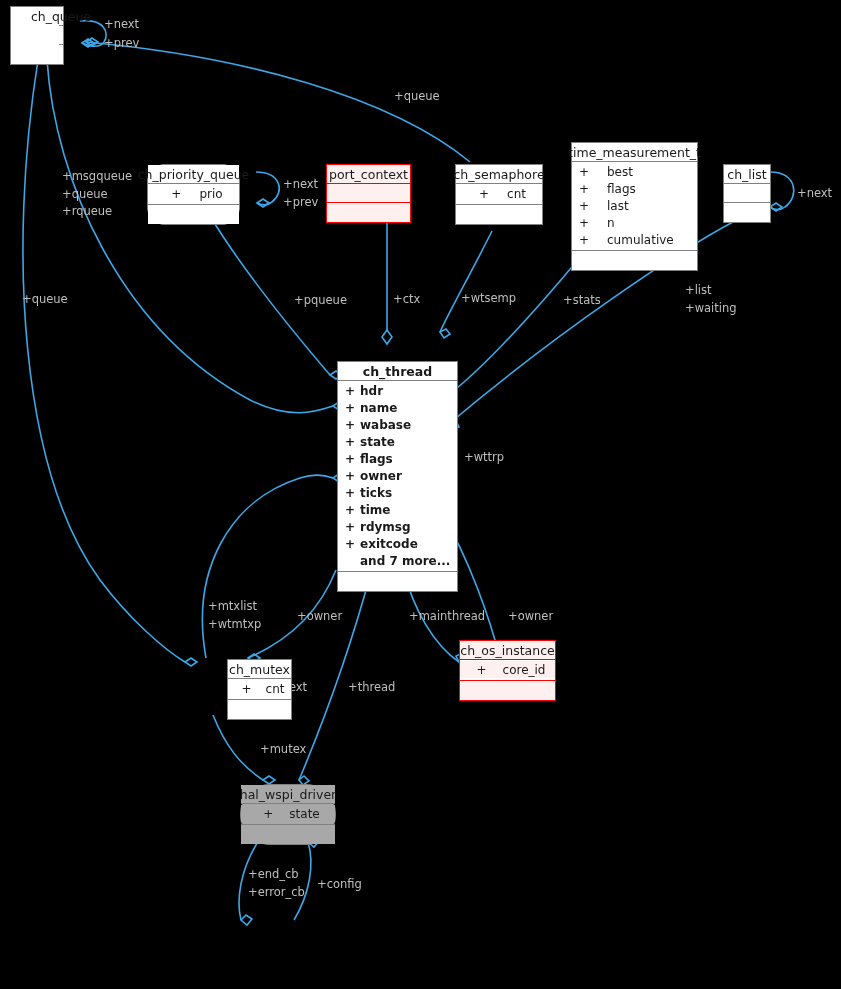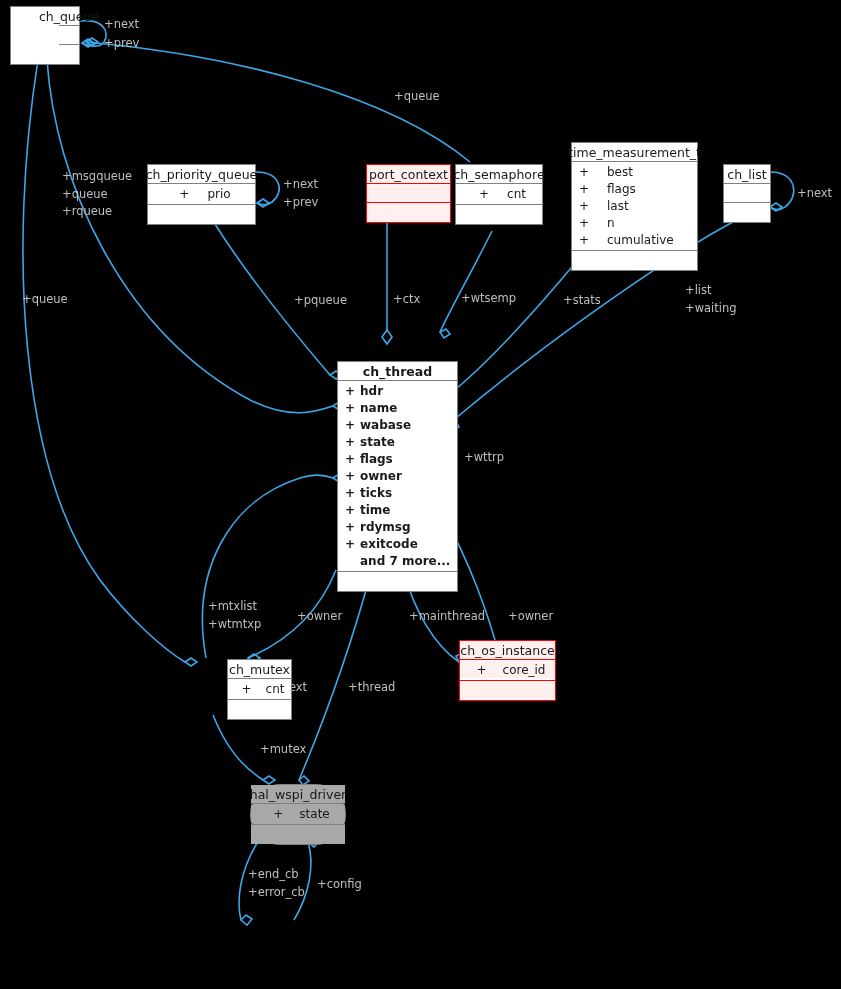--- a/index.html
+++ b/index.html
@@ -198,39 +198,39 @@
     <text class="edge-label" x="409" y="616">+mainthread</text>
     <text class="edge-label" x="508" y="616">+owner</text>
     <text class="edge-label" x="272" y="687">+next</text>
     <text class="edge-label" x="348" y="687">+thread</text>
     <text class="edge-label" x="260" y="749">+mutex</text>
     <text class="edge-label" x="248" y="874">+end_cb</text>
     <text class="edge-label" x="248" y="892">+error_cb</text>
     <text class="edge-label" x="317" y="884">+config</text>
   </svg>
 
-  <div class="cls" style="left:10px; top:6px; width:70px;padding-left:48px;">
+  <div class="cls" style="left:10px; top:6px; width:54px;padding-left:48px;">
     <div class="row title">ch_queue</div>
     <div class="row attrs empty"></div>
     <div class="row ops"></div>
   </div>
 
-  <div class="cls" style="left:147px; top:164px; width:109px;">
+  <div class="cls" style="left:147px; top:164px; width:93px;border-radius:18px;">
     <div class="row title">ch_priority_queue</div>
     <div class="attrs">
       <div class="attr" style="justify-content:center;">
         <span>+</span>
         <span style="display:inline-block;width:18px;"></span>
         <span>prio</span>
       </div>
     </div>
     <div class="row ops"></div>
   </div>
 
-  <div class="cls red" style="left:366px; top:164px; width:85px;">
+  <div class="cls red" style="left:326px; top:164px; width:85px;">
     <div class="row title">port_context</div>
     <div class="row attrs empty"></div>
     <div class="row ops"></div>
   </div>
 
   <div class="cls" style="left:455px; top:164px; width:88px;">
     <div class="row title">ch_semaphore</div>
     <div class="attrs">
       <div class="attr" style="justify-content:center;">
         <span>+</span>
@@ -347,21 +347,21 @@
     <div class="attrs">
       <div class="attr" style="justify-content:center;">
         <span>+</span>
         <span style="display:inline-block;width:16px;"></span>
         <span>core_id</span>
       </div>
     </div>
     <div class="row ops"></div>
   </div>
 
-  <div class="cls gray" style="left:250px; top:784px; width:96px;border-radius:30px;">
+  <div class="cls gray" style="left:240px; top:784px; width:96px;border-radius:30px;">
     <div class="row title">hal_wspi_driver</div>
     <div class="attrs">
       <div class="attr" style="justify-content:center;">
         <span>+</span>
         <span style="display:inline-block;width:16px;"></span>
         <span>state</span>
       </div>
     </div>
     <div class="row ops"></div>
   </div>

